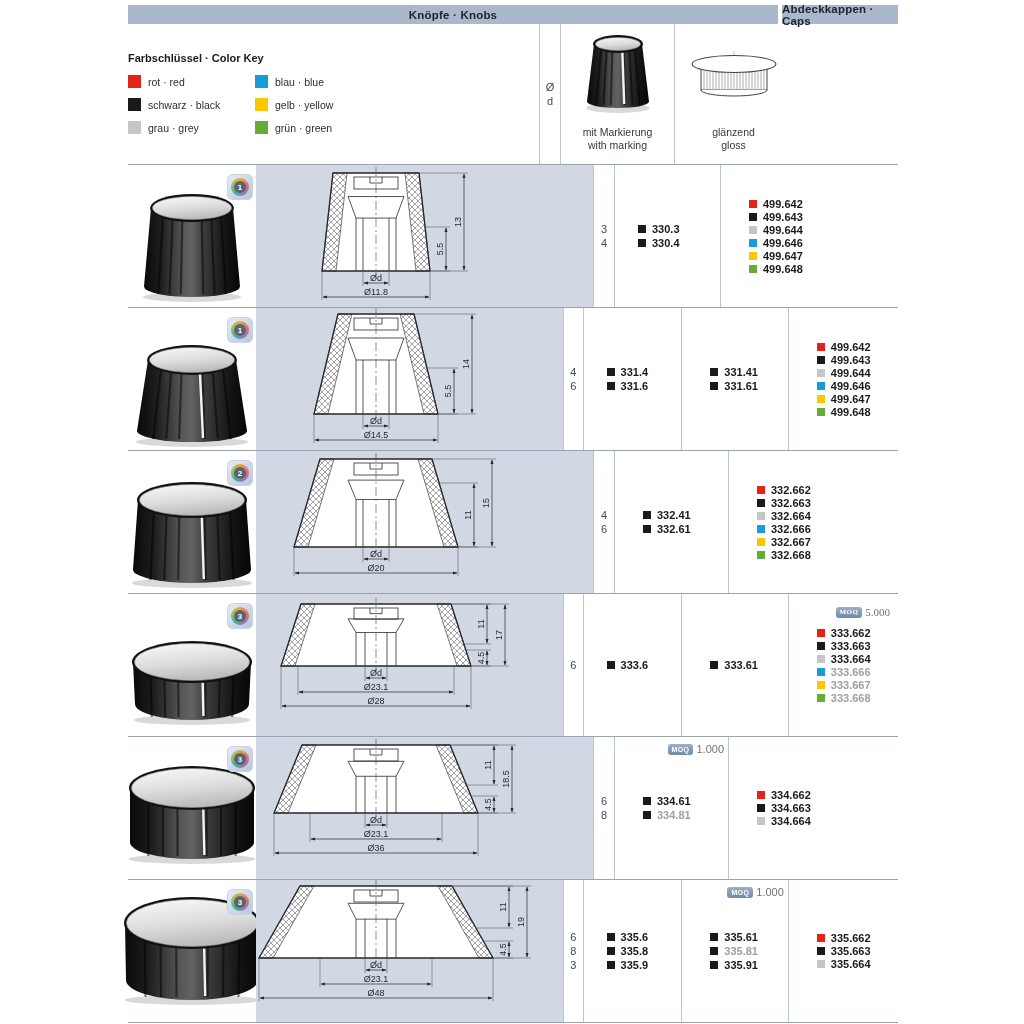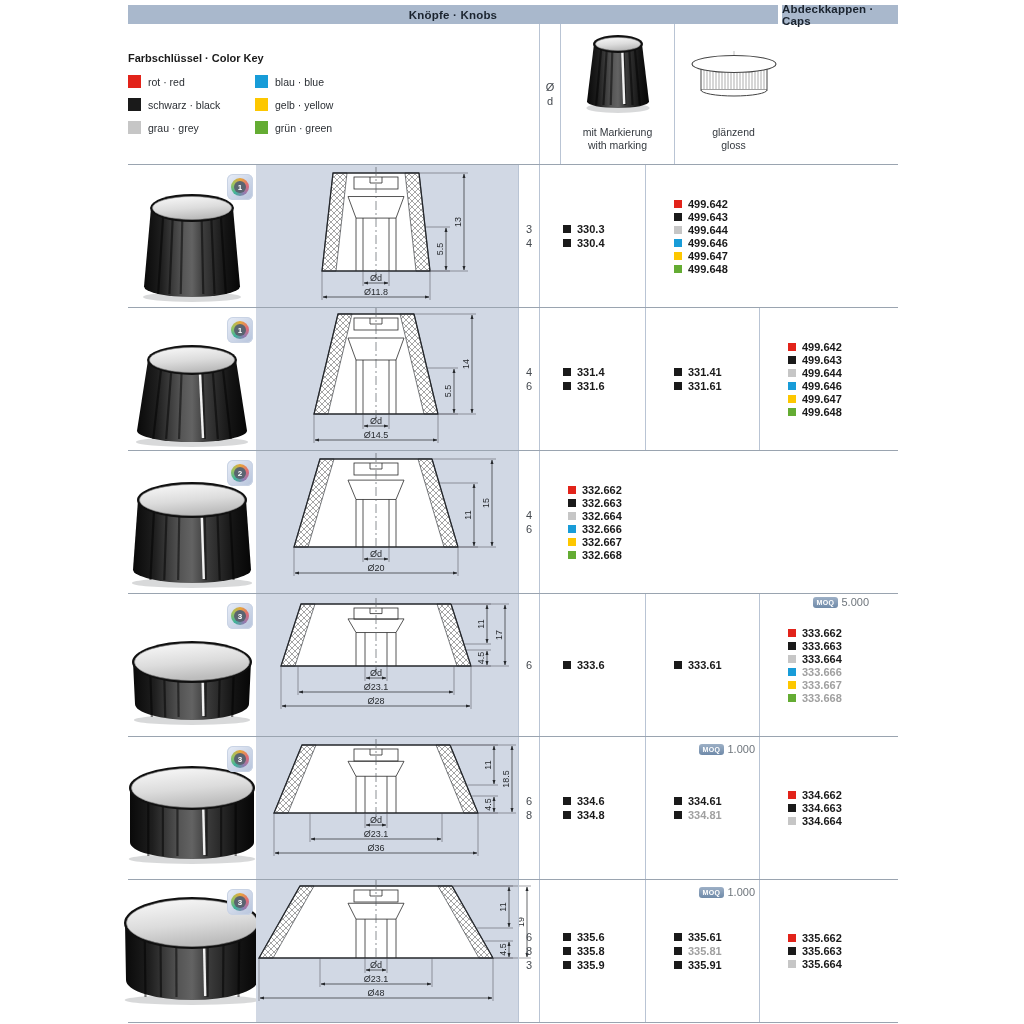--- a/index.html
+++ b/index.html
@@ -22,21 +22,21 @@
   .hlabel{font-size:10.5px;color:#33383e;line-height:13px;text-align:center;}
   .hknob{position:absolute;top:4px;left:0;right:0;display:flex;justify-content:center;}
   .ckey-title{position:absolute;left:0;top:28px;font-size:11px;font-weight:bold;color:#1a1a1a;}
   .ckey-col{position:absolute;top:50px;}
   .ckey-item{display:flex;align-items:flex-end;height:14px;margin-bottom:9px;}
   .swatch{width:13px;height:13px;margin-right:7px;flex:none;}
   .ckey-item span{font-size:10.5px;color:#2b2f34;}
   .row{display:flex;height:142px;border-top:1px solid #9aa4b0;}
   .row:last-child{border-bottom:1px solid #9aa4b0;}
   .photo-cell{width:128px;}
-  .draw-cell{width:262px;background:#d1d8e4;}
+  .draw-cell{width:337px;background:#d1d8e4;}
   .list{display:flex;flex-direction:column;justify-content:center;}
   .c-wo.list{padding-left:23px;}
   .c-wi.list{padding-left:28px;}
   .c-cap.list{padding-left:28px;}
   .part-line{display:flex;align-items:center;height:14px;font-size:11px;font-weight:bold;color:#1a1a1a;white-space:nowrap;}
   .cap-line{height:13px;}
   .part-line.muted .txt{color:#a0a0a0;}
   .sq{width:8px;height:8px;margin-right:6px;flex:none;}
   .badge{position:absolute;top:9px;right:3px;width:26px;height:26px;border-radius:6px;
          background:linear-gradient(135deg,#e9eef8,#b6c3db);box-shadow:inset 0 0 0 1px #c9d3e4;
@@ -435,20 +435,30 @@
               <line x1="38" y1="96" x2="38" y2="125" class="ext" stroke="#44474c" stroke-width="0.5"></line>
               <line x1="202" y1="96" x2="202" y2="125" class="ext" stroke="#44474c" stroke-width="0.5"></line>
               <line x1="39" y1="122" x2="201" y2="122" stroke="#26292d" stroke-width="0.7" marker-start="url(#arr)" marker-end="url(#arr)"></line>
               <text class="dimt" x="120" y="119.5" text-anchor="middle">Ø20</text>
             </svg></div>
         </div>
         <div class="cell c-d">
           <span>4</span>
           <span>6</span>
         </div>
+        <div class="cell c-wi list">
+          <div class="part-line">
+            <span class="sq" style="background: rgb(26, 26, 26);"></span>
+            <span class="txt">332.41</span>
+          </div>
+          <div class="part-line">
+            <span class="sq" style="background: rgb(26, 26, 26);"></span>
+            <span class="txt">332.61</span>
+          </div>
+        </div>
         <div class="cell c-cap list">
           <div class="part-line cap-line">
             <span class="sq" style="background: rgb(226, 35, 26);"></span>
             <span class="txt">332.662</span>
           </div>
           <div class="part-line cap-line">
             <span class="sq" style="background: rgb(26, 26, 26);"></span>
             <span class="txt">332.663</span>
           </div>
           <div class="part-line cap-line">
@@ -567,21 +577,21 @@
             <span class="txt">333.666</span>
           </div>
           <div class="part-line cap-line muted">
             <span class="sq" style="background: rgb(253, 199, 0);"></span>
             <span class="txt">333.667</span>
           </div>
           <div class="part-line cap-line muted">
             <span class="sq" style="background: rgb(100, 172, 51);"></span>
             <span class="txt">333.668</span>
           </div>
-          <div class="moq" style="top: 2px; right: 8px;">
+          <div class="moq" style="top: 12px; right: 8px; font-family: Liberation Serif, serif;">
             <span class="moq-tag">MOQ</span>
             <span class="moq-num">5.000</span>
           </div>
         </div>
       </div>
       <div class="row">
         <div class="cell photo-cell">
           <div><svg width="128" height="142" viewBox="0 0 128 142" style="overflow:visible">
               <ellipse cx="64" cy="122" rx="63.24" ry="5" fill="rgba(40,44,52,.18)"></ellipse>
               <path d="M2,51 L2,105.2 A62 16.8 0 0 0 126,105.2 L126,51 Z" fill="url(#kb)"></path>
@@ -642,30 +652,20 @@
               <line x1="18" y1="76" x2="18" y2="119" class="ext" stroke="#44474c" stroke-width="0.5"></line>
               <line x1="222" y1="76" x2="222" y2="119" class="ext" stroke="#44474c" stroke-width="0.5"></line>
               <line x1="19" y1="116" x2="221" y2="116" stroke="#26292d" stroke-width="0.7" marker-start="url(#arr)" marker-end="url(#arr)"></line>
               <text class="dimt" x="120" y="113.5" text-anchor="middle">Ø36</text>
             </svg></div>
         </div>
         <div class="cell c-d">
           <span>6</span>
           <span>8</span>
         </div>
-        <div class="cell c-wo list">
-          <div class="part-line">
-            <span class="sq" style="background: rgb(26, 26, 26);"></span>
-            <span class="txt">334.6</span>
-          </div>
-          <div class="part-line">
-            <span class="sq" style="background: rgb(26, 26, 26);"></span>
-            <span class="txt">334.8</span>
-          </div>
-        </div>
         <div class="cell c-wi list">
           <div class="part-line">
             <span class="sq" style="background: rgb(26, 26, 26);"></span>
             <span class="txt">334.61</span>
           </div>
           <div class="part-line muted">
             <span class="sq" style="background: rgb(26, 26, 26);"></span>
             <span class="txt">334.81</span>
           </div>
           <div class="moq" style="top: 6px; right: 4px;">

